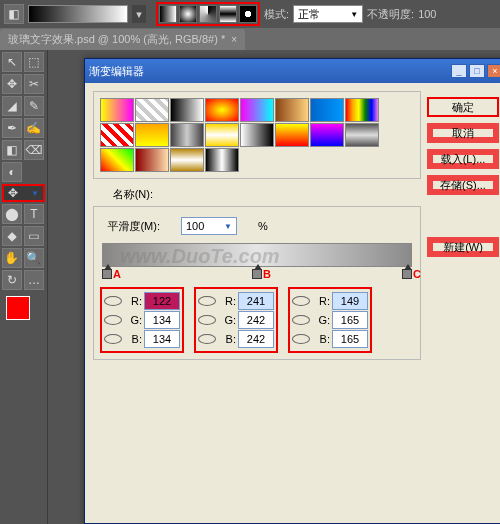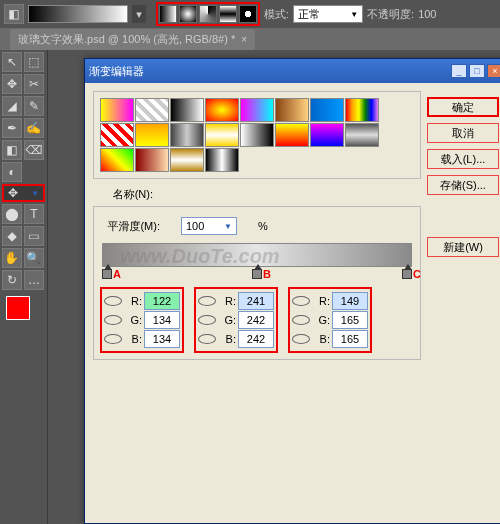--- a/index.html
+++ b/index.html
@@ -10,39 +10,39 @@
 .grad-types{display:flex;gap:2px;margin-left:6px;border:2px solid #e00;padding:1px}
 .grad-type{width:18px;height:18px;border:1px solid #666;background:#333}
 .grad-type:nth-child(1){background:linear-gradient(90deg,#000,#fff)}
 .grad-type:nth-child(2){background:radial-gradient(circle,#fff,#000)}
 .grad-type:nth-child(3){background:conic-gradient(#000,#fff)}
 .grad-type:nth-child(4){background:linear-gradient(#fff,#000,#fff)}
 .grad-type:nth-child(5){background:radial-gradient(#fff 30%,#000 31%)}
 .lbl{color:#ccc;}
 .mode-sel{width:70px;height:18px;background:#fff;display:flex;align-items:center;padding:0 4px;justify-content:space-between;border:1px solid #888}
 .mode-sel:after{content:"▼";font-size:8px}
-.tabbar{background:#6b6b6b;height:22px;display:flex;align-items:center;padding:0 10px;color:#ccc;position:relative}
+.tabbar{background:#6b6b6b;height:22px;display:flex;align-items:center;padding:0 0;color:#ccc;position:relative}
 .tab{background:#7a7a7a;padding:3px 8px;display:flex;align-items:center;gap:6px;border-radius:3px 3px 0 0}
 .tab-close{font-size:10px}
 .stage{display:flex;height:474px}
 .toolcol{width:48px;background:#535353;display:flex;flex-wrap:wrap;padding:2px;gap:2px;border-right:1px solid #3a3a3a;align-content:flex-start}
 .tool{width:20px;height:20px;background:#6a6a6a;border:1px solid #7a7a7a;display:flex;align-items:center;justify-content:center;color:#ddd;font-size:12px}
 .tool.sel{background:#3a3a3a;border:2px solid #e00}
 .swatches{width:44px;margin-top:4px}
 .swatch-fg{width:24px;height:24px;background:#f00;border:1px solid #fff;margin-left:4px}
 .overlay{position:absolute;left:84px;top:58px;width:424px;height:466px}
 .dlg{width:424px;height:466px;background:#ece9d8;border:1px solid #0a246a;box-shadow:0 0 6px rgba(0,0,0,.4)}
 .titlebar{height:24px;background:linear-gradient(#3b77d6,#2b5fb8);color:#fff;display:flex;align-items:center;justify-content:space-between;padding:0 4px}
 .titlebar-btns{display:flex;gap:2px}
 .tbtn{width:16px;height:14px;background:#d8e4f8;border:1px solid #2b5fb8;font-size:9px;display:flex;align-items:center;justify-content:center;color:#2b5fb8}
 .tbtn.close{background:#e07850;color:#fff}
 .dlg-body{padding:8px;display:flex;gap:6px;height:calc(100% - 24px)}
 .leftcol{flex:1}
 .rightcol{width:72px;display:flex;flex-direction:column;gap:6px;padding-top:6px}
-.btn{height:20px;border:1px solid #ef4444;background:#ece9d8;display:flex;align-items:center;justify-content:center}
+.btn{height:20px;border:6px solid #ef4444;background:#ece9d8;display:flex;align-items:center;justify-content:center}
 .btn.hi{border:2px solid #e00}
 .group{border:1px solid #bbb;padding:6px;margin-bottom:8px}
 .group-title{color:#333;margin-bottom:4px;display:flex;justify-content:space-between}
 .preset-grid{display:flex;flex-wrap:wrap;gap:1px;width:280px}
 .preset{width:34px;height:24px;border:1px solid #888}
 .row{display:flex;align-items:center;gap:21px;margin:4px 0}
 .row label{min-width:60px;text-align:right}
 .textin{height:18px;border:1px solid #7a9ac9;background:#fff;padding:0 3px;display:flex;align-items:center}
 .textin.w200{width:200px}
 .textin.w40{width:36px;justify-content:center}
@@ -174,21 +174,21 @@
               </div>
             <div class="stop">
                 <span class="stop-lbl">C</span>
               </div>
           </div>
           <div class="rgbrow" id="rgbrow">
               <div class="rgbset">
                 <div class="r">
                   <span class="radio"></span>
                   <span>R:</span>
-                  <div class="textin w40" style="background: #86efac;">122</div>
+                  <div class="textin w40" style="background: #be185d;">122</div>
                 </div>
                 <div class="r">
                   <span class="radio"></span>
                   <span>G:</span>
                   <div class="textin w40">134</div>
                 </div>
                 <div class="r">
                   <span class="radio"></span>
                   <span>B:</span>
                   <div class="textin w40">134</div>

